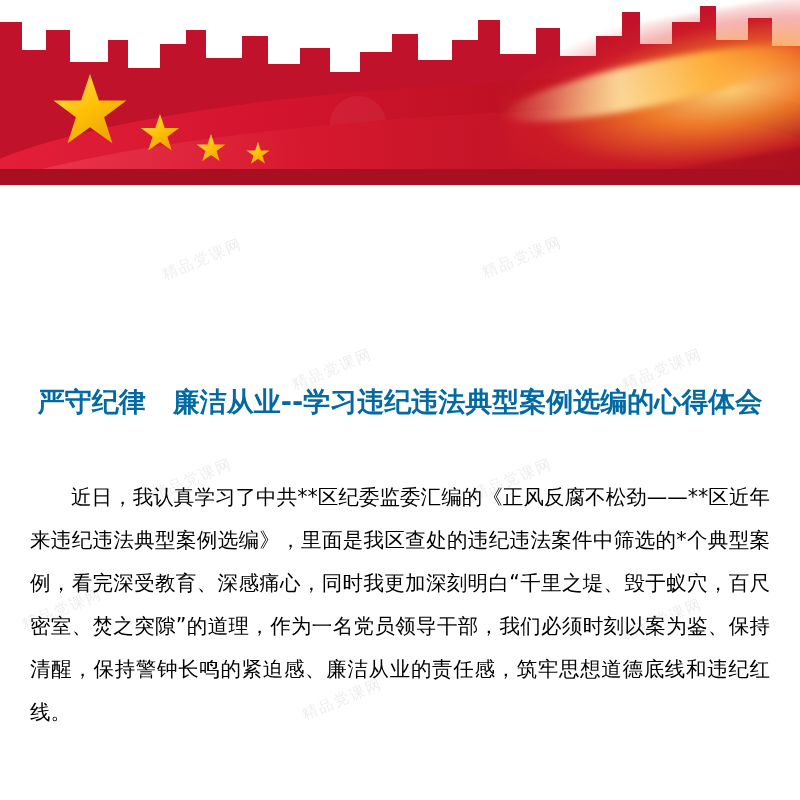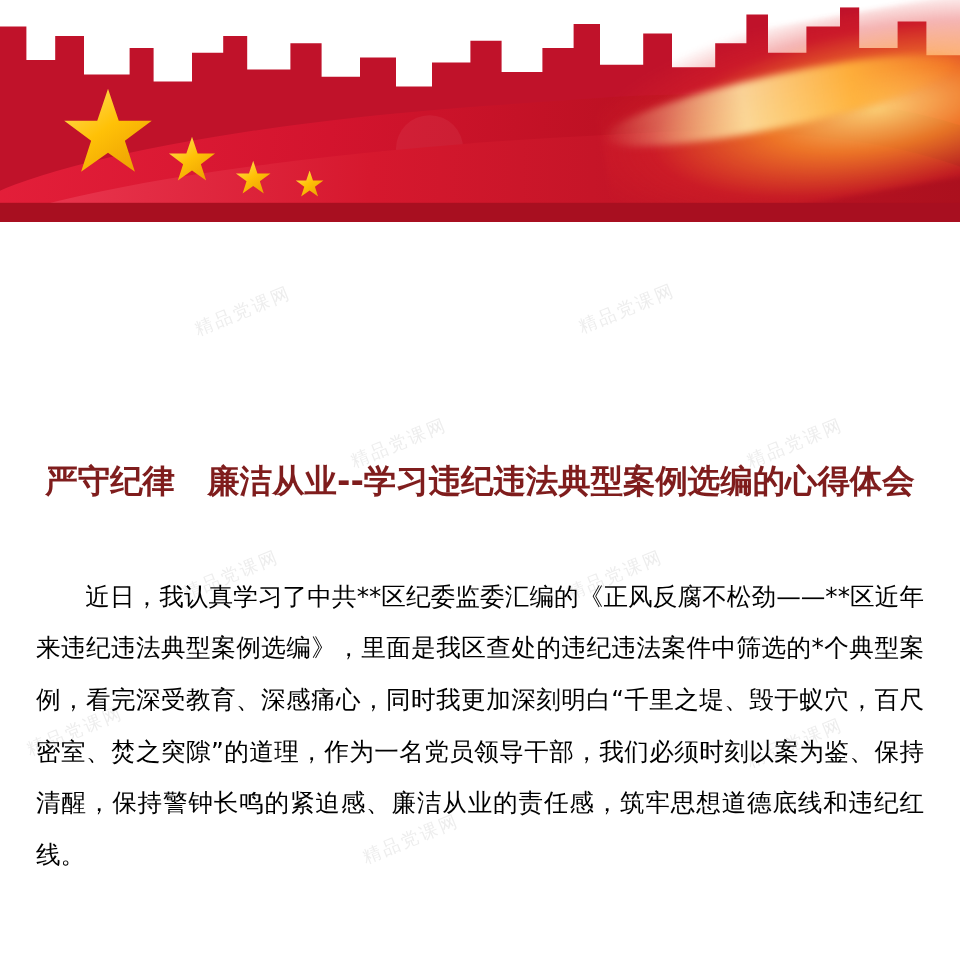--- a/index.html
+++ b/index.html
@@ -151,21 +151,21 @@
     padding: 0 30px;
     box-sizing: border-box;
     width: 800px;
   }
   .doc-title {
     margin: 195px 0 0 0;
     font-family: "DejaVu Sans", "Liberation Sans", sans-serif;
     font-weight: bold;
     font-size: 27px;
     line-height: 44px;
-    color: #7f1d1d;
+    color: #0369a1;
     text-align: center;
     letter-spacing: 0px;
   }
   .doc-para {
     margin: 52px 0 0 0;
     font-family: "DejaVu Sans", "Liberation Sans", sans-serif;
     font-size: 20.5px;
     line-height: 43px;
     color: #000000;
     text-align: justify;

